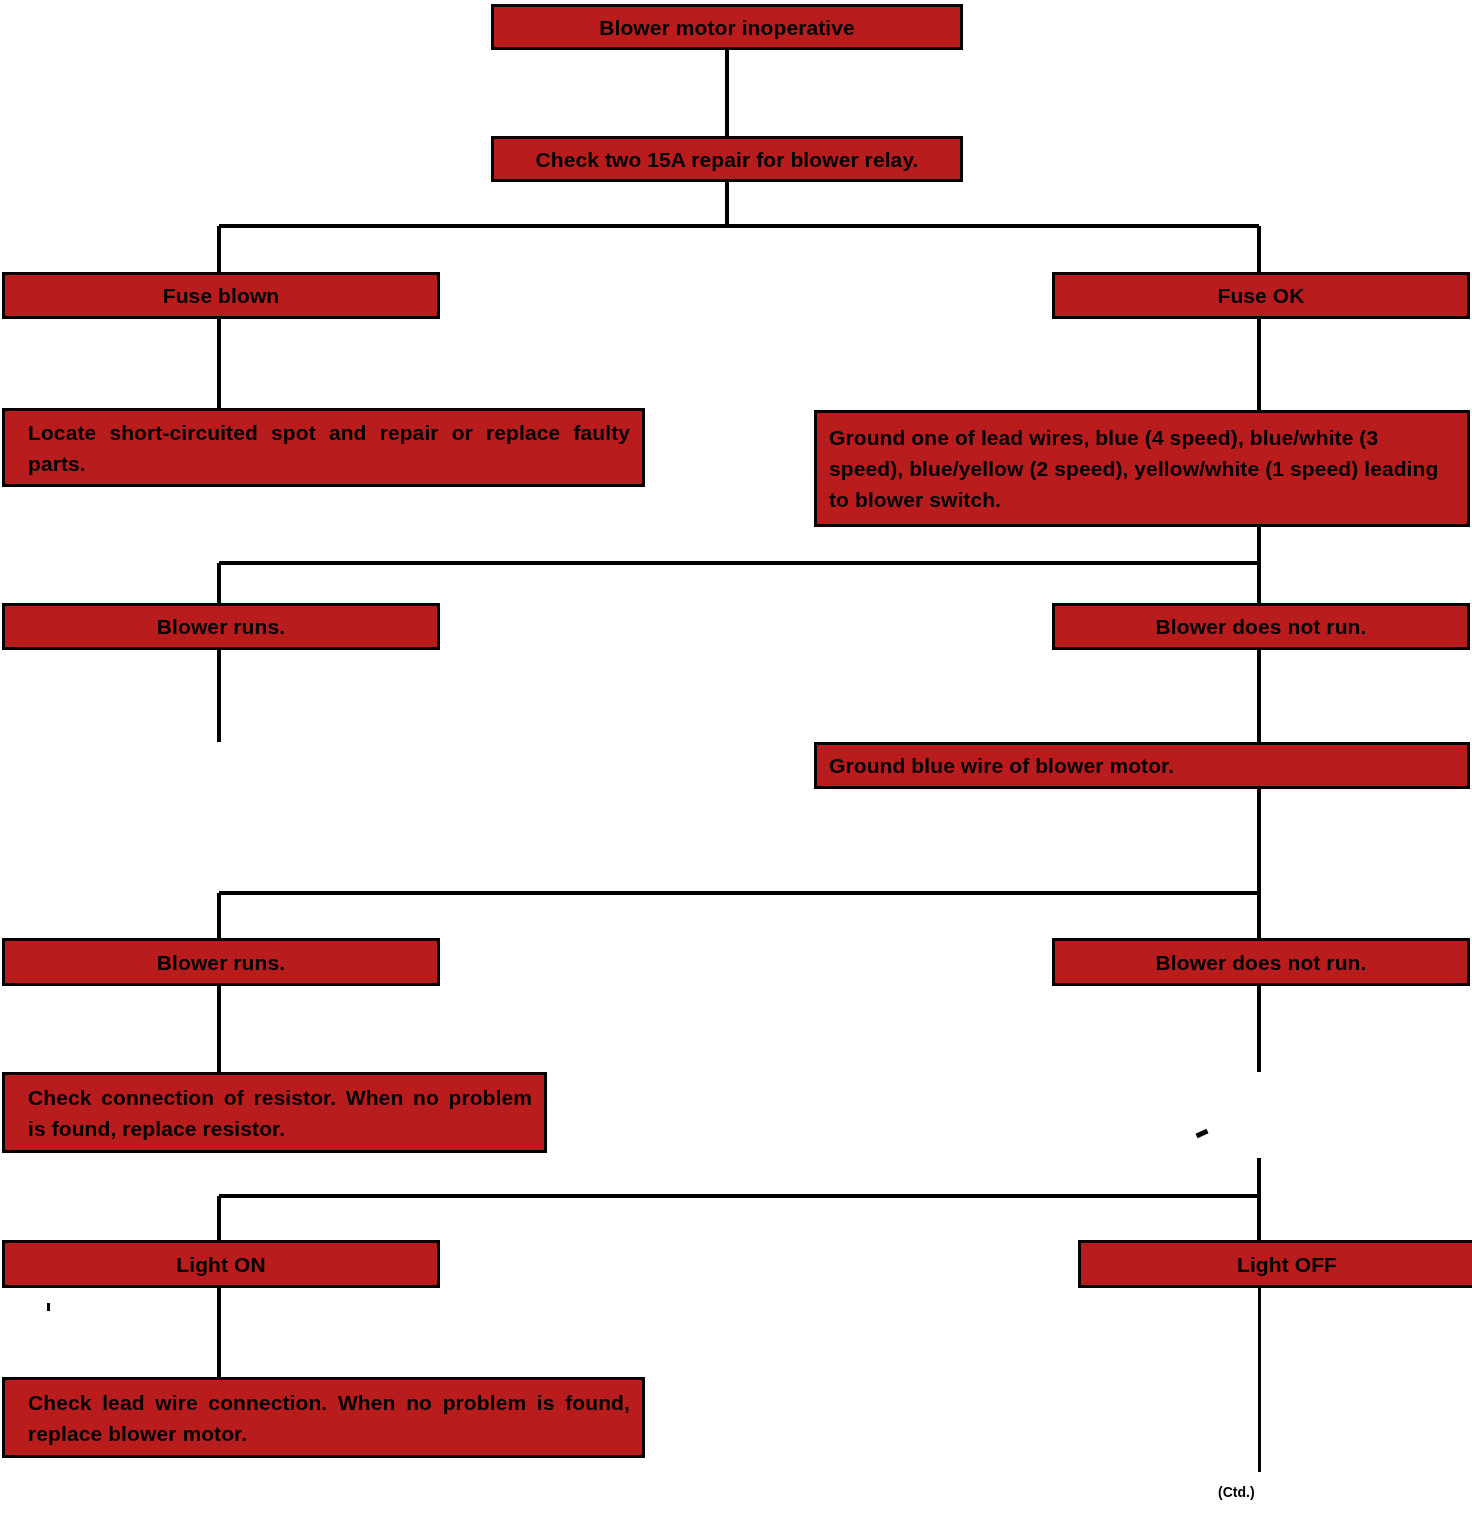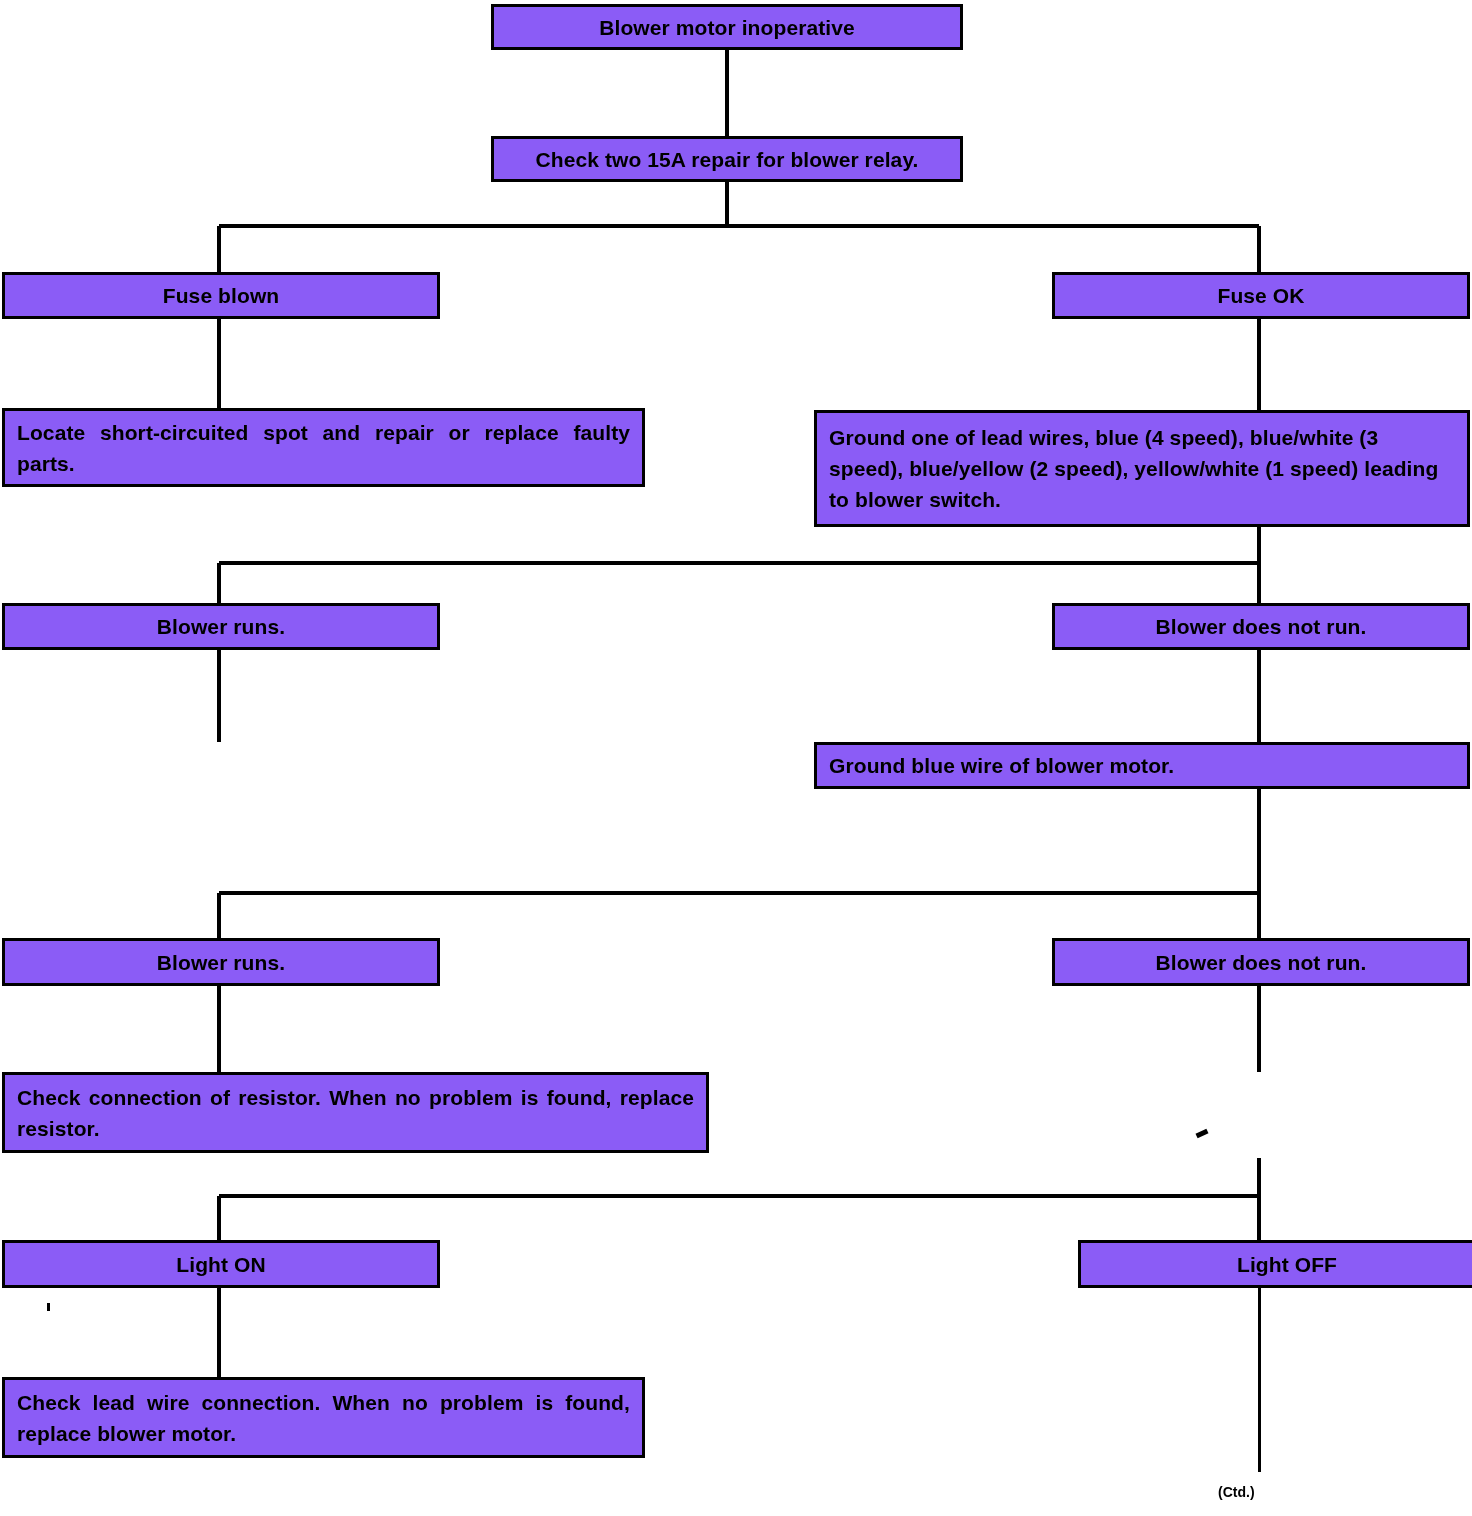--- a/index.html
+++ b/index.html
@@ -23,21 +23,21 @@
     left: 0;
     top: 0;
     width: 1472px;
     height: 1516px;
     pointer-events: none;
   }
   .node {
     position: absolute;
     box-sizing: border-box;
     border: 3px solid #000000;
-    background: #8b5cf6;
+    background: #b91c1c;
     display: flex;
     align-items: center;
     padding: 20px 12px;
     z-index: 2;
   }
   .node .node-text {
     display: block;
     width: 100%;
     font-family: "Liberation Sans", sans-serif;
     font-weight: bold;
@@ -45,20 +45,21 @@
     line-height: 31px;
     color: #000000;
     letter-spacing: 0.1px;
   }
   .node.center .node-text {
     text-align: center;
   }
   .node.justify .node-text {
     text-align: justify;
     text-align-last: left;
+    margin-left: 11px;
   }
   .node.left .node-text {
     text-align: left;
   }
   .ctd-label {
     position: absolute;
     font-family: "Liberation Sans", sans-serif;
     font-weight: bold;
     font-size: 14px;
     color: #000000;
@@ -156,21 +157,21 @@
   </div>
 
   <div class="node center" style="left:2px; top:938px; width:438px; height:48px;">
     <span class="node-text">Blower runs.</span>
   </div>
 
   <div class="node center" style="left:1052px; top:938px; width:418px; height:48px;">
     <span class="node-text">Blower does not run.</span>
   </div>
 
-  <div class="node justify" style="left:2px; top:1072px; width:707px; height:81px;justify-content:center;">
+  <div class="node justify" style="left:2px; top:1072px; width:545px; height:81px;justify-content:center;">
     <span class="node-text">Check connection of resistor. When no problem is found, replace resistor.</span>
   </div>
 
 
   <div class="node center" style="left:2px; top:1240px; width:438px; height:48px;">
     <span class="node-text">Light ON</span>
   </div>
 
   <div class="node center" style="left:1052px; top:1240px; width:418px; height:48px;margin-left:26px;">
     <span class="node-text">Light OFF</span>

